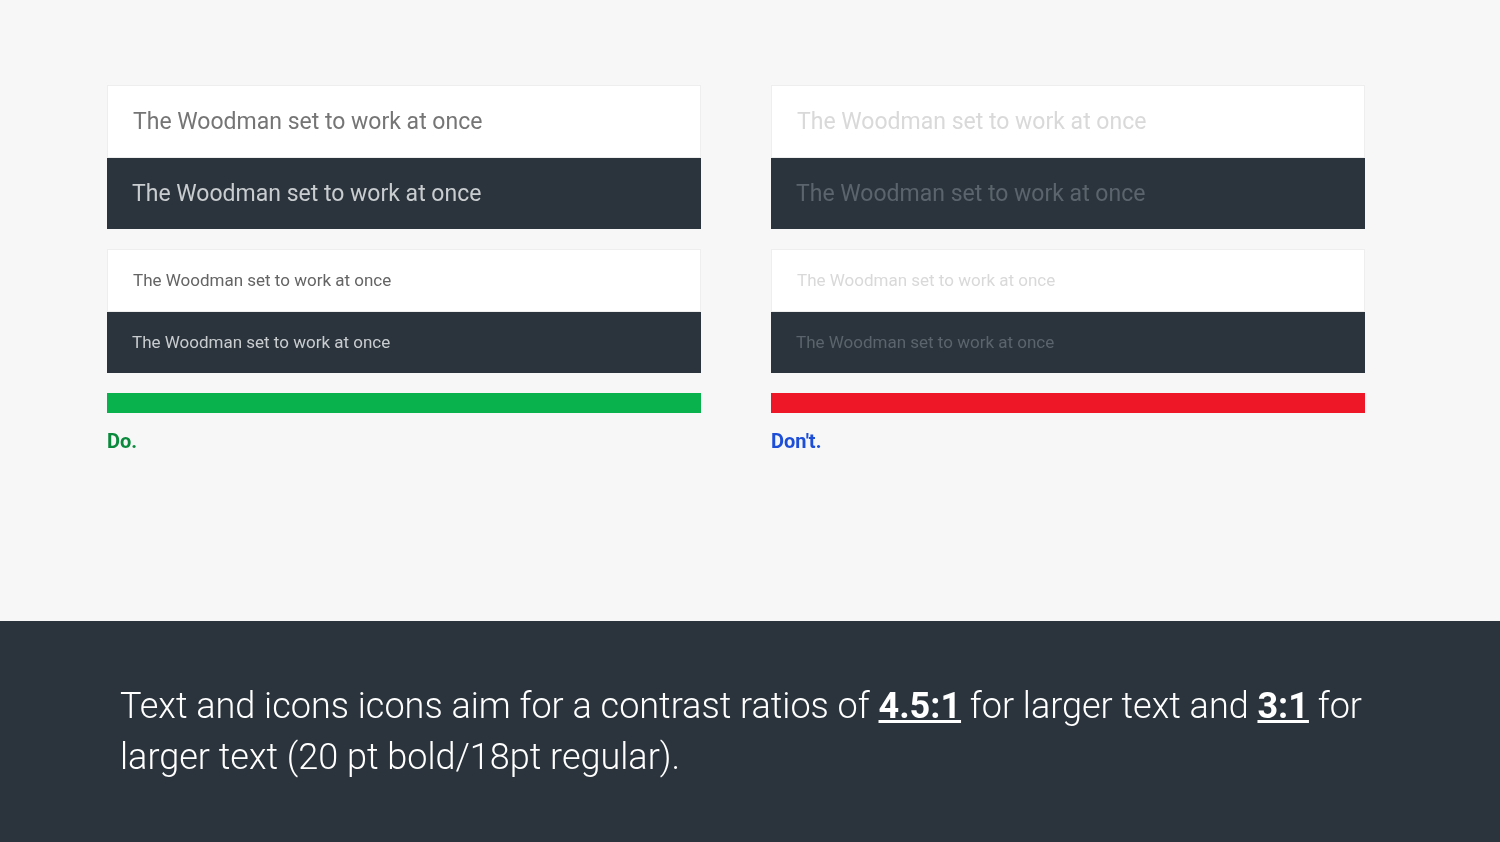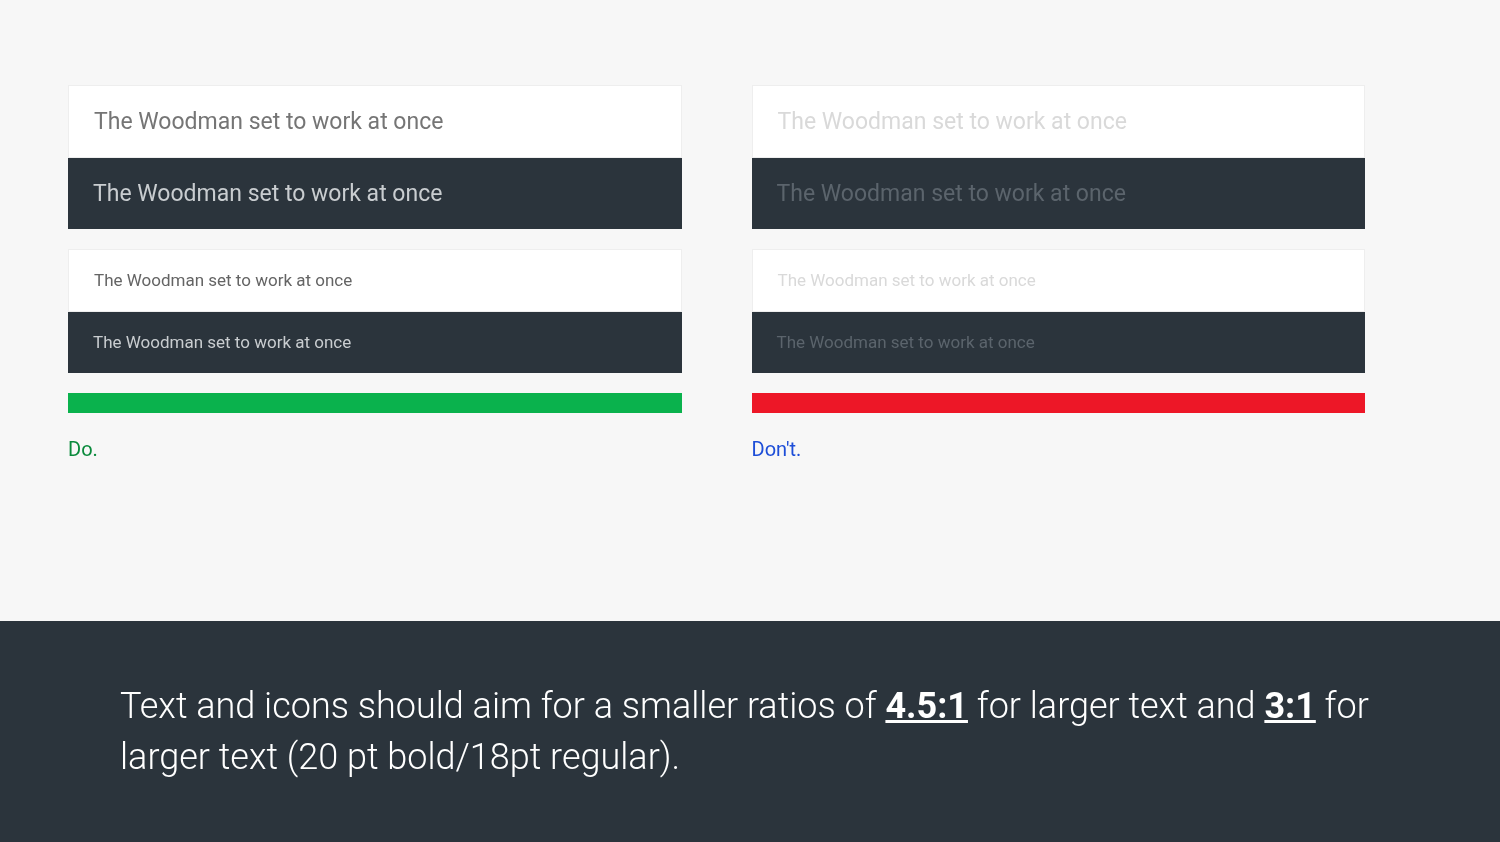--- a/index.html
+++ b/index.html
@@ -1,19 +1,19 @@
 <!DOCTYPE html>
 <html><head>
 <meta charset="utf-8">
 <style>
   * { margin: 0; padding: 0; box-sizing: border-box; }
   html, body { width: 1500px; height: 842px; font-family: -apple-system, BlinkMacSystemFont, "Segoe UI", Roboto, "Helvetica Neue", Arial, sans-serif; }
   body { background: #f7f7f7; display: flex; flex-direction: column; }
   
-  .top-section { flex: 1; padding: 85px 135px 60px 68px; }
+  .top-section { flex: 1; padding: 85px 135px 60px 107px; }
   .columns { display: flex; gap: 70px; }
   .col { flex: 1; }
   
   .group { margin-bottom: 20px; }
   .row { padding: 24px 25px; line-height: 1; }
   .row.large { font-size: 23px; }
   .row.small { font-size: 17px; padding: 22px 25px; }
   
   .row.white-bg { background: #ffffff; border: 1px solid #eeeeee; }
   .row.dark-bg { background: #2b343c; }
@@ -27,21 +27,21 @@
   
   .col-dont .row.white-bg.large { color: #d9d9d9; }
   .col-dont .row.dark-bg.large  { color: #5b646c; }
   .col-dont .row.white-bg.small { color: #d9d9d9; }
   .col-dont .row.dark-bg.small  { color: #5b646c; }
   
   .bar { height: 20px; margin-top: 18px; }
   .bar.green { background: #0ab24d; }
   .bar.red   { background: #ed1727; }
   
-  .label { margin-top: 24px; font-size: 20px; font-weight: 400; }
+  .label { margin-top: 16px; font-size: 20px; font-weight: 700; }
   .label.green { color: #0a8a3c; }
   .label.red   { color: #1d4ed8; }
   
   .bottom-section {
     background: #2b343c;
     padding: 60px 120px;
     color: #ffffff;
     font-size: 36px;
     line-height: 1.4;
     font-weight: 300;
@@ -78,15 +78,15 @@
       </div>
       <div class="bar red"></div>
       <div class="label red">Don't.</div>
     </div>
 
   </div>
 </div>
 
 <div class="bottom-section">
   <p>
-    <span>Text and icons should aim for a smaller ratios of </span><span class="bold">4.5:1</span><span> for larger text and </span><span class="bold">3:1</span><span> for larger text (20 pt bold/18pt regular).</span>
+    <span>Text and icons icons aim for a contrast ratios of </span><span class="bold">4.5:1</span><span> for larger text and </span><span class="bold">3:1</span><span> for larger text (20 pt bold/18pt regular).</span>
   </p>
 </div>
 
 </body></html>

